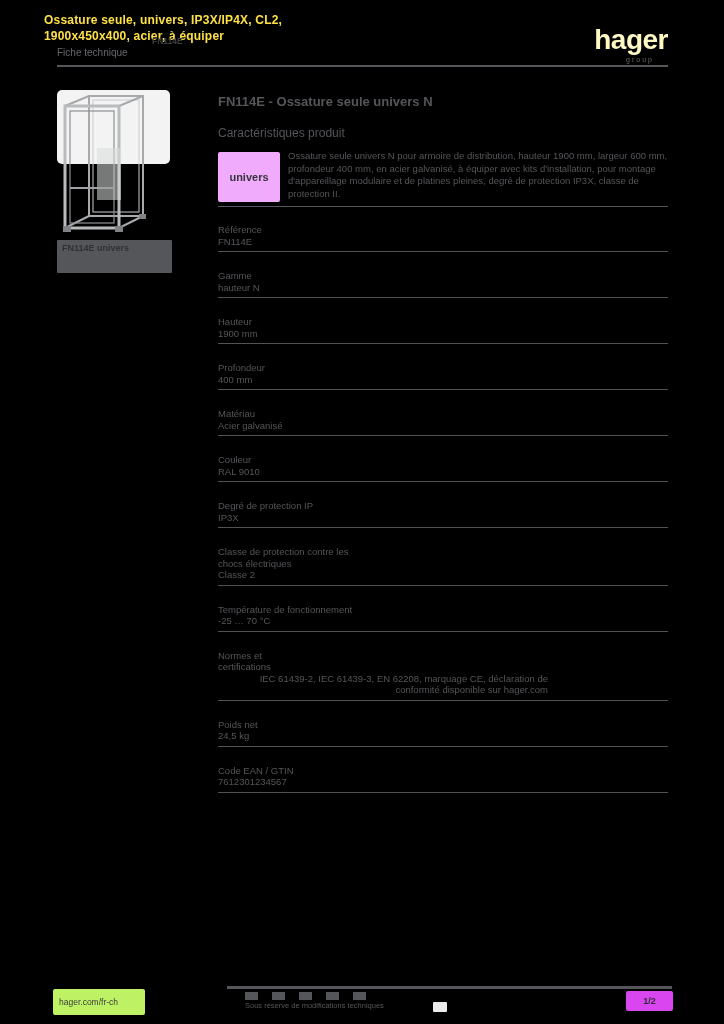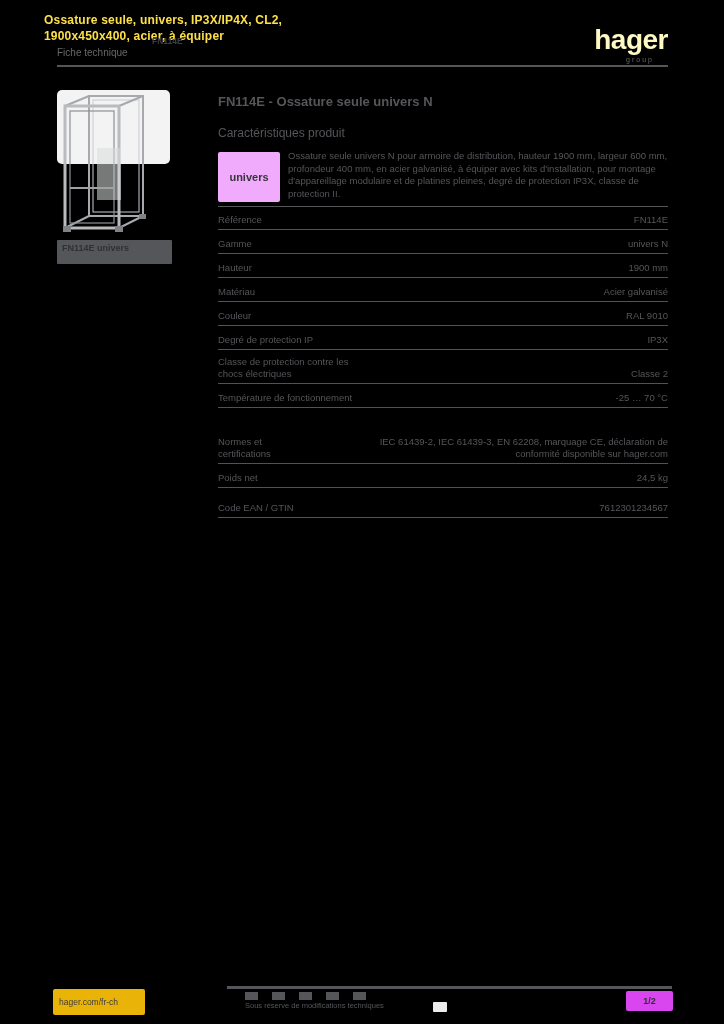--- a/index.html
+++ b/index.html
@@ -12,41 +12,41 @@
   .title-line{left:44px;font-weight:bold;font-size:12px;line-height:15px;color:#fde047;letter-spacing:.2px;}
   #title1{top:13px;}
   #title2{top:29px;}
   #subtitle{left:57px;top:47px;font-size:10px;color:#66676B;}
   #header-code{left:152px;top:36px;font-size:8.5px;font-weight:bold;color:#3E3F43;}
   #header-rule{left:57px;top:65px;width:611px;height:2px;background:#55565A;}
   #logo{right:56px;top:24px;font-size:28px;font-weight:bold;color:#fef9c3;letter-spacing:-.5px;}
   #logo-sub{right:70px;top:56px;font-size:7px;color:#66676B;letter-spacing:2px;}
   
   #photo{left:57px;top:88px;width:113px;height:148px;}
-  #caption{left:57px;top:240px;width:115px;height:24px;background:#55565A;border-radius:1px;
+  #caption{left:57px;top:240px;width:115px;height:33px;background:#55565A;border-radius:1px;
     font-size:9px;font-weight:bold;color:#303135;line-height:16px;padding-left:5px;box-sizing:border-box;}
   
   #main-title{left:218px;top:94px;font-size:13px;font-weight:bold;color:#55565A;}
   #section-label{left:218px;top:126px;font-size:12px;color:#55565A;}
   #desc-row{left:218px;top:150px;width:450px;border-bottom:1.5px solid #55565A;padding-bottom:4px;}
   #brand-box{position:absolute;left:0;top:2px;width:62px;height:50px;background:#f0abfc;border-radius:2px;
     font-size:11px;font-weight:bold;color:#35363A;display:flex;align-items:center;justify-content:center;}
   #desc-text{margin-left:70px;font-size:9.5px;line-height:12.5px;color:#55565A;min-height:52px;}
   
   #table{left:218px;top:206px;width:450px;}
-  .trow{display:flex;justify-content:space-between;align-items:flex-end;
-    border-bottom:1.2px solid #515256;padding:5px 0 4px 0;min-height:14px;}
+  .trow{display:flex;justify-content:space-between;align-items:flex-start;
+    border-bottom:1.2px solid #515256;padding:18px 0 4px 0;min-height:14px;flex-direction:column;}
   .trow .tlabel{font-size:9.5px;line-height:11.5px;color:#55565A;max-width:230px;}
   .trow .tvalue{font-size:9.5px;line-height:11.5px;color:#55565A;text-align:right;max-width:330px;}
   .trow.tall{min-height:24px;}
   .trow.big{min-height:46px;}
   .trow.last{min-height:20px;}
   
   #footer-rule{left:227px;top:986px;width:445px;height:2.5px;background:#55565A;}
-  #site-badge{left:53px;top:989px;width:92px;height:26px;background:#eab308;border-radius:2px;
+  #site-badge{left:53px;top:989px;width:92px;height:26px;background:#bef264;border-radius:2px;
     font-size:8.5px;color:#3C3D40;line-height:26px;padding-left:6px;box-sizing:border-box;}
   .cert{position:absolute;top:992px;width:13px;height:8px;background:#55565A;}
   #footer-note{left:245px;top:1001px;font-size:7.5px;color:#55565A;width:190px;line-height:9px;}
   #footer-chip{left:433px;top:1002px;width:14px;height:10px;background:#EDEDEE;border-radius:1px;}
   #page-badge{left:626px;top:991px;width:47px;height:20px;background:#d946ef;border-radius:2px;
     font-size:9px;font-weight:bold;color:#2E2F32;text-align:center;line-height:20px;}
 </style>
 </head>
 <body>
 
@@ -98,27 +98,33 @@
   <div class="trow">
     <div class="tlabel">
         <div>Référence</div>
       </div>
     <div class="tvalue">FN114E</div>
   </div>
   <div class="trow">
     <div class="tlabel">
         <div>Gamme</div>
       </div>
-    <div class="tvalue">univers N</div>
+    <div class="tvalue">hauteur N</div>
   </div>
   <div class="trow">
     <div class="tlabel">
         <div>Hauteur</div>
       </div>
     <div class="tvalue">1900 mm</div>
+  </div>
+  <div class="trow">
+    <div class="tlabel">
+        <div>Profondeur</div>
+      </div>
+    <div class="tvalue">400 mm</div>
   </div>
   <div class="trow">
     <div class="tlabel">
         <div>Matériau</div>
       </div>
     <div class="tvalue">Acier galvanisé</div>
   </div>
   <div class="trow">
     <div class="tlabel">
         <div>Couleur</div>

